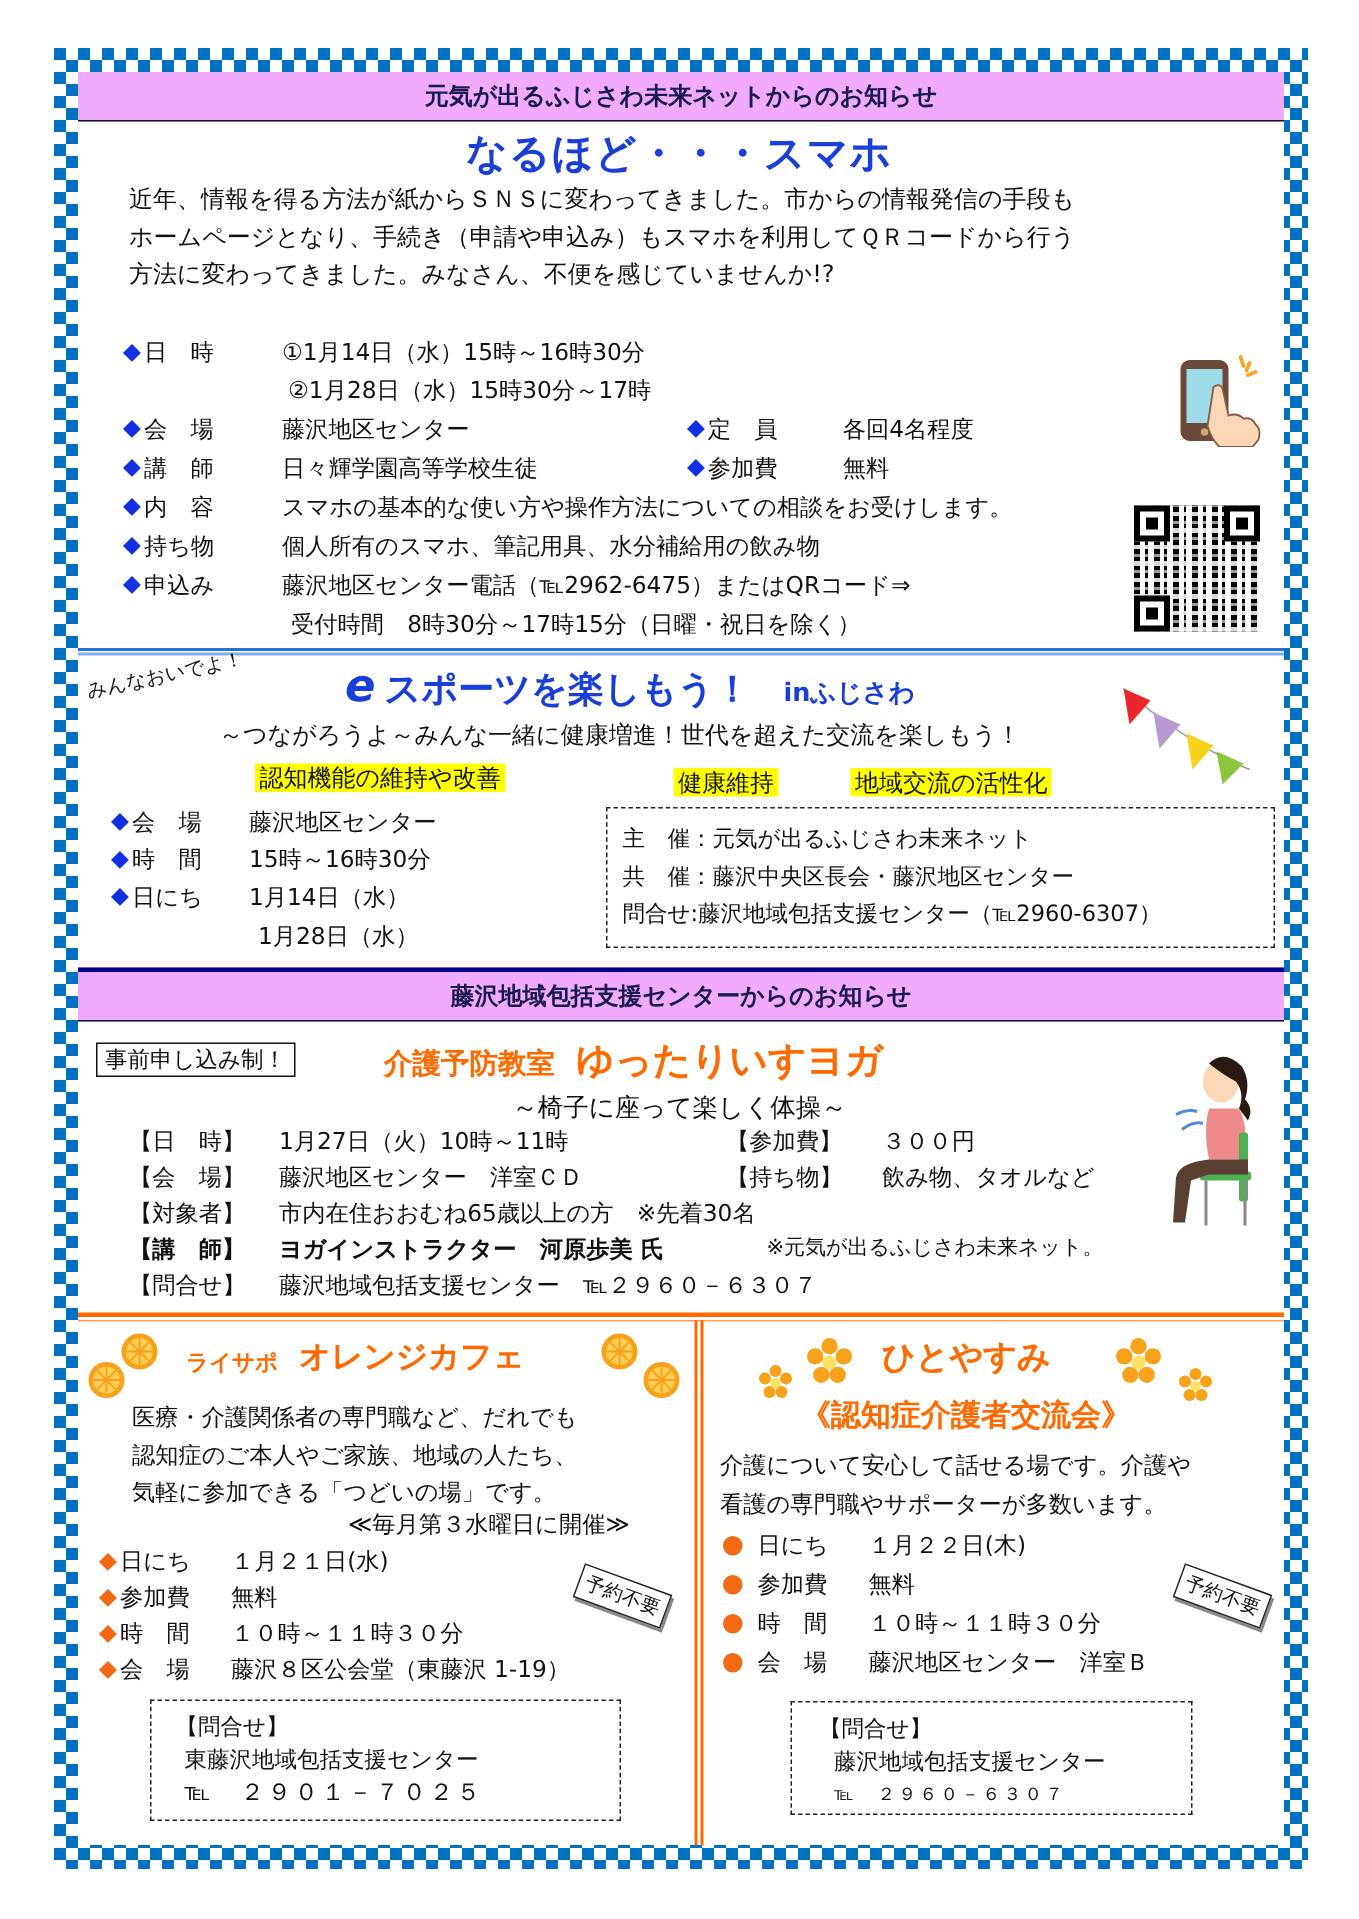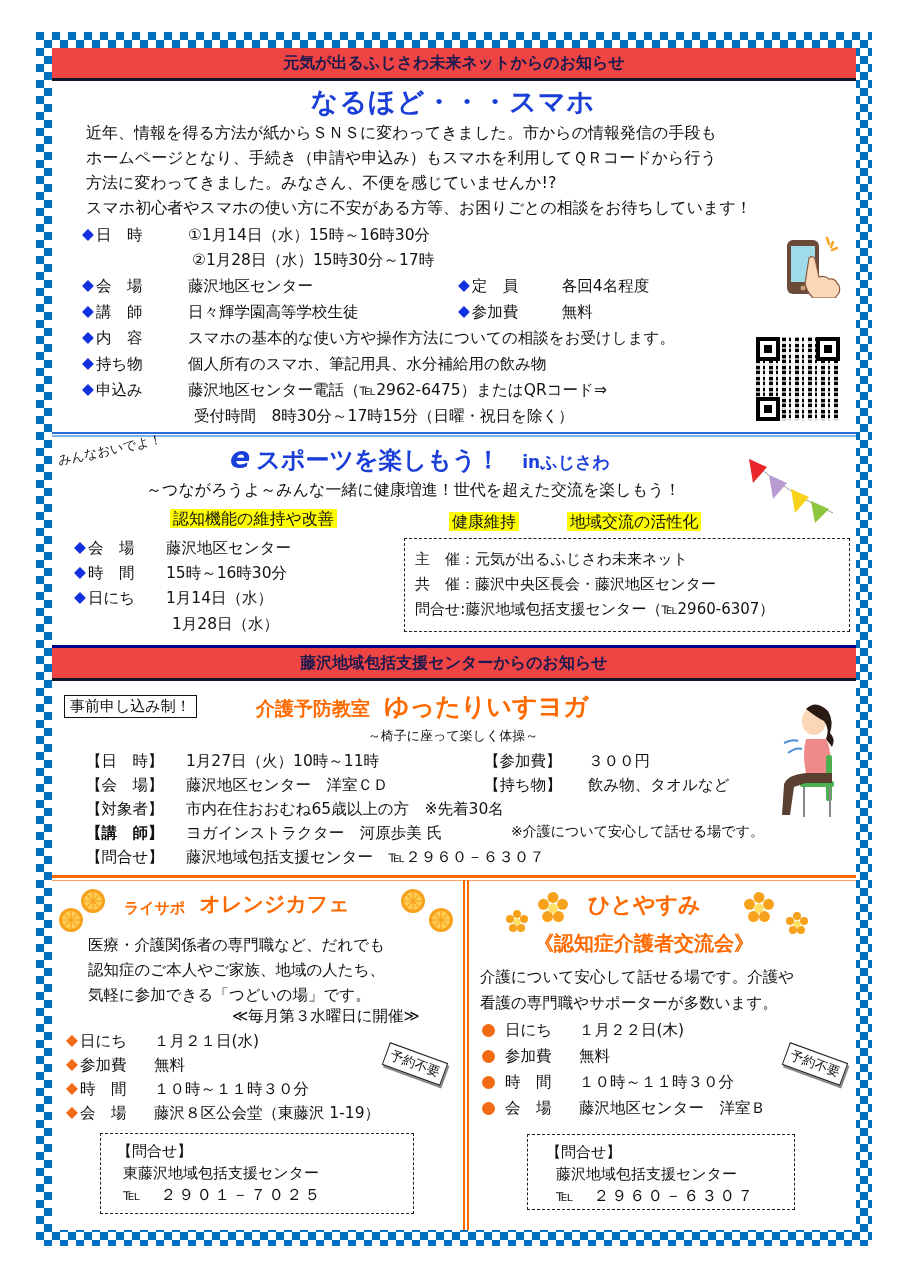--- a/index.html
+++ b/index.html
@@ -13,21 +13,21 @@
       linear-gradient(45deg, #fff 25%, transparent 25%, transparent 75%, #fff 75%),
       linear-gradient(45deg, #fff 25%, transparent 25%, transparent 75%, #fff 75%);
     background-size: 16px 16px;
     background-position: 0 0, 8px 8px;
   }
 
   .abs { position: absolute; }
 
   .banner {
     position: absolute; left: 52px; width: 804px; height: 30px;
-    background: #ef4444; border-top: 3px solid #00008b; border-bottom: 3px solid #0f172a;
+    background: #f0abfc; border-top: 3px solid #00008b; border-bottom: 1px solid #0f172a;
     display: flex; align-items: center; justify-content: center;
     font-weight: bold; font-size: 16px; color: #1a1a4e;
   }
   .banner-top { top: 48px; border-top: none; }
 
   .title-blue { font-weight: bold; font-size: 27px; color: #1a3fd8; letter-spacing: 1px; }
   .para { font-size: 16px; line-height: 25px; }
   .row { position: absolute; font-size: 15.5px; display: flex; white-space: nowrap; }
   .dia { color: #1330e0; margin-right: 2px; }
   .dia-o { color: #f26a14; margin-right: 2px; }
@@ -56,21 +56,20 @@
 <div class="abs" style="left:52px;top:48px;width:804px;height:1182px;background:#fff;"></div>
 
 <div class="banner banner-top" style="top:48px;height:33px;">元気が出るふじさわ未来ネットからのお知らせ</div>
 
 <div class="abs title-blue" style="left:0;width:906px;top:84px;text-align:center;">なるほど・・・スマホ</div>
 
 <div class="abs para" style="left:86px;top:120px;width:770px;">
   <div>近年、情報を得る方法が紙からＳＮＳに変わってきました。市からの情報発信の手段も</div>
   <div>ホームページとなり、手続き（申請や申込み）もスマホを利用してＱＲコードから行う</div>
   <div>方法に変わってきました。みなさん、不便を感じていませんか!?</div>
-  <div>スマホ初心者やスマホの使い方に不安がある方等、お困りごとの相談をお待ちしています！</div>
 </div>
 
 <div class="row" style="left:82px;top:225px;">
   <span class="dia">◆</span>
   <span class="lbl" style="width:92px;">日　時</span>
   <span>①1月14日（水）15時～16時30分</span>
 </div>
 <div class="row" style="left:192px;top:250px;">
   <span>②1月28日（水）15時30分～17時</span>
 </div>
@@ -179,42 +178,42 @@
 </div>
 
 <div class="banner" style="top:645px;height:36px;">藤沢地域包括支援センターからのお知らせ</div>
 
 <div class="abs" style="left:64px;top:695px;border:1.5px solid #111;padding:1px 5px;font-size:15px;">事前申し込み制！</div>
 
 <div class="abs" style="left:256px;top:690px;display:flex;align-items:baseline;">
   <span class="orange-title" style="font-size:19px;">介護予防教室</span>
   <span class="orange-title" style="font-size:25px;margin-left:14px;">ゆったりいすヨガ</span>
 </div>
-<div class="abs" style="left:0;width:906px;text-align:center;top:727px;font-size:13px;">～椅子に座って楽しく体操～</div>
+<div class="abs" style="left:0;width:906px;text-align:center;top:727px;font-size:17px;">～椅子に座って楽しく体操～</div>
 
 <div class="row" style="left:86px;top:751px;">
   <span style="width:100px;">【日　時】</span>
   <span style="width:298px;">1月27日（火）10時～11時</span>
   <span style="width:104px;">【参加費】</span>
   <span>３００円</span>
 </div>
 <div class="row" style="left:86px;top:775px;">
   <span style="width:100px;">【会　場】</span>
   <span style="width:298px;">藤沢地区センター　洋室ＣＤ</span>
   <span style="width:104px;">【持ち物】</span>
   <span>飲み物、タオルなど</span>
 </div>
 <div class="row" style="left:86px;top:799px;">
   <span style="width:100px;">【対象者】</span>
   <span>市内在住おおむね65歳以上の方　※先着30名</span>
 </div>
 <div class="row" style="left:86px;top:823px;">
   <span style="width:100px;font-weight:bold;">【講　師】</span>
-  <span style="width:325px;">ヨガインストラクター　河原歩美 氏</span>
-  <span style="font-size:14px;">※介護について安心して話せる場です。</span>
+  <span style="width:325px;font-weight:bold;">ヨガインストラクター　河原歩美 氏</span>
+  <span style="font-size:14px;">※元気が出るふじさわ未来ネット。</span>
 </div>
 <div class="row" style="left:86px;top:847px;">
   <span style="width:100px;">【問合せ】</span>
   <span>藤沢地域包括支援センター　℡２９６０－６３０７</span>
 </div>
 
 <div class="abs" style="left:780px;top:695px;width:66px;height:130px;">
   <svg width="66" height="130" viewBox="0 0 66 130">
     <path d="M4 48 q8 -4 14 -2 M8 58 q8 -6 14 -4" stroke="#4a8fd8" stroke-width="2" fill="none"></path>
     <ellipse cx="34" cy="26" rx="12" ry="14" fill="#fbd7b8"></ellipse>
@@ -379,15 +378,15 @@
   <span style="width:74px;">会　場</span>
   <span>藤沢地区センター　洋室Ｂ</span>
 </div>
 
 <div class="stamp" style="left:784px;top:1052px;">予約不要</div>
 
 <div class="dashbox" style="left:527px;top:1134px;width:268px;height:76px;">
   <div style="position:absolute;left:18px;top:6px;font-size:15px;line-height:22px;">
     <div>【問合せ】</div>
     <div style="padding-left:10px;">藤沢地域包括支援センター</div>
-    <div style="padding-left:10px;font-size:16px;letter-spacing:2px;">℡　２９６０－６３０７</div>
+    <div style="padding-left:10px;font-size:12px;letter-spacing:2px;">℡　２９６０－６３０７</div>
   </div>
 </div>
 
 </body></html>

